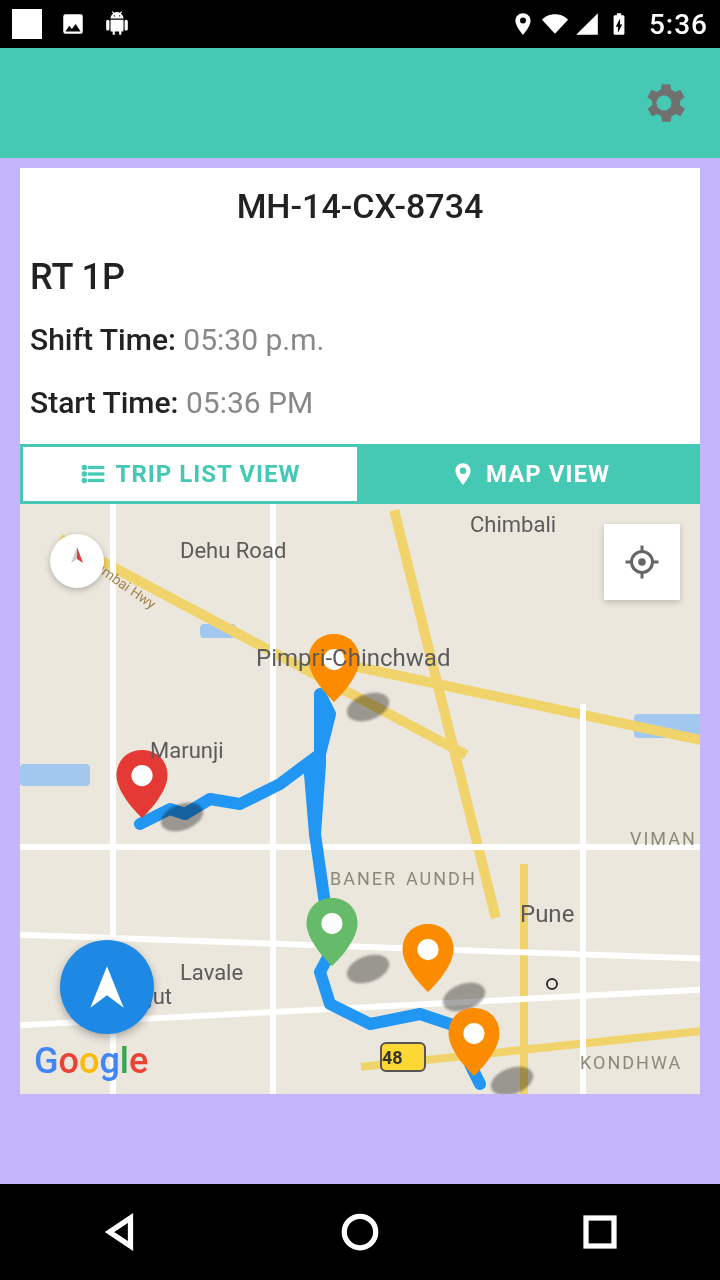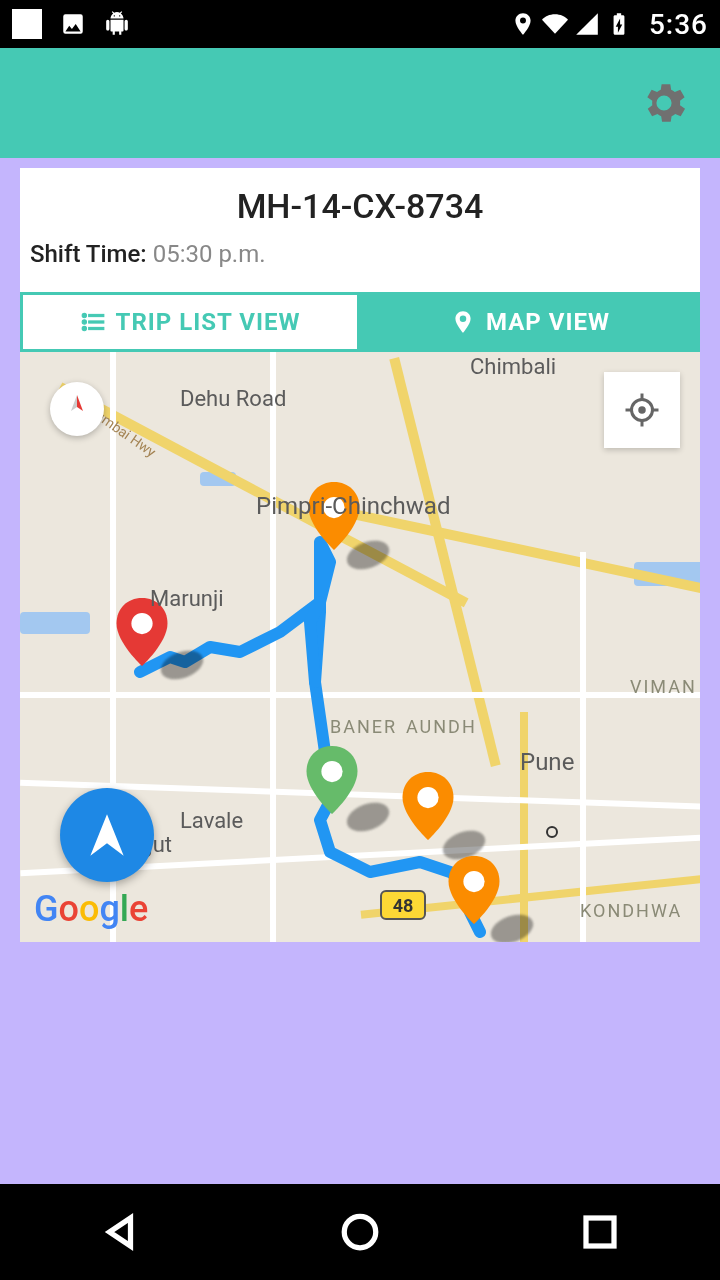--- a/index.html
+++ b/index.html
@@ -22,21 +22,21 @@
     padding: 0 30px;
     box-shadow: 0 2px 4px rgba(0,0,0,0.15);
   }
   .gear { width: 52px; height: 52px; fill:#707070; }
 
   .content { background:#c4b5fd; padding: 10px 20px 0 20px; height: calc(1280px - 48px - 110px - 96px); }
   .card { background:#fff; padding: 18px 0 0 0; }
 
   .plate { text-align:center; font-size: 34px; font-weight: 500; color:#222; }
   .rt { font-size: 36px; font-weight: 500; padding: 30px 10px 10px 10px; color:#222; }
-  .row { font-size: 24px; padding: 14px 10px 14px 10px; }
+  .row { font-size: 30px; padding: 14px 10px 14px 10px; }
   .row .lab { font-weight: 500; color:#222; }
   .row .val { color:#888; }
 
   .tabs { display:flex; margin-top: 10px; }
   .tab { flex:1; height: 60px; display:flex; align-items:center; justify-content:center; gap:10px;
          font-size: 24px; font-weight: 700; letter-spacing:1px; }
   .tab-list { background:#fff; color:#45c9b4; border:3px solid #45c9b4; }
   .tab-map  { background:#45c9b4; color:#fff; border:3px solid #45c9b4; }
   .tab svg { width:26px; height:26px; }
   .tab-list svg { fill:#45c9b4; stroke:#45c9b4; }
@@ -65,21 +65,21 @@
               display:flex; align-items:center; justify-content:center; }
   .navfab { position:absolute; left:40px; bottom:60px; width:94px; height:94px; background:#1e88e5;
             border-radius:50%; box-shadow:0 3px 8px rgba(0,0,0,0.3);
             display:flex; align-items:center; justify-content:center; }
   .google { position:absolute; left:14px; bottom:12px; font-size:36px; font-weight:500; }
   .google span:nth-child(1){color:#4285F4}.google span:nth-child(2){color:#EA4335}
   .google span:nth-child(3){color:#FBBC05}.google span:nth-child(4){color:#4285F4}
   .google span:nth-child(5){color:#34A853}.google span:nth-child(6){color:#EA4335}
 
   .shield48 { position:absolute; width:46px; height:30px; background:#fdd835; border:2px solid #555;
-              border-radius:6px; display:flex; align-items:center; justify-content:center;
+              border-radius:6px; display:flex; align-items:center; justify-content:flex-start;
               font-size:18px; font-weight:700; color:#333; }
   .dot5 { position:absolute; width:12px; height:12px; border:2px solid #333; border-radius:50%; }
 
   .water { position:absolute; background:#a3c8f0; border-radius:4px; }
 
   .nav-bar { height:96px; background:#000; display:flex; align-items:center; justify-content:space-around; }
   .nav-bar svg { width:42px; height:42px; fill:none; stroke:#fff; stroke-width:3; }
 </style>
 </head>
 <body>
@@ -113,22 +113,26 @@
 
 <div class="app-bar">
   <svg class="gear" viewBox="0 0 24 24">
       <path d="M19.4 13a7.5 7.5 0 0 0 0-2l2.1-1.6-2-3.5-2.5 1a7.6 7.6 0 0 0-1.7-1l-.4-2.6h-4l-.4 2.6c-.6.3-1.2.6-1.7 1l-2.5-1-2 3.5L6.6 11a7.5 7.5 0 0 0 0 2l-2.1 1.6 2 3.5 2.5-1c.5.4 1.1.7 1.7 1l.4 2.6h4l.4-2.6c.6-.3 1.2-.6 1.7-1l2.5 1 2-3.5L19.4 13zM12 15.5A3.5 3.5 0 1 1 12 8.5a3.5 3.5 0 0 1 0 7z"></path>
     </svg>
 </div>
 
 <div class="content">
   <div class="card">
     <div class="plate">MH-14-CX-8734</div>
+    <div class="rt">RT 1P</div>
     <div class="row">
       <span class="lab">Shift Time: </span><span class="val">05:30 p.m.</span>
+    </div>
+    <div class="row">
+      <span class="lab">Start Time: </span><span class="val">05:36 PM</span>
     </div>
 
     <div class="tabs">
       <div class="tab tab-list">
         <svg viewBox="0 0 24 24">
             <circle cx="4" cy="6" r="2"></circle>
             <circle cx="4" cy="12" r="2"></circle>
             <circle cx="4" cy="18" r="2"></circle>
             <rect x="8" y="5" width="14" height="2"></rect>
             <rect x="8" y="11" width="14" height="2"></rect>
@@ -200,21 +204,21 @@
           <circle cx="12" cy="12" r="5" fill="#fff"></circle>
         </svg>
     </div>
     <div class="pin" style="left:428px;top:504px">
       <svg viewBox="0 0 24 32">
           <path fill="#fb8c00" d="M12 0C5 0 0 5 0 12c0 9 12 20 12 20s12-11 12-20C24 5 19 0 12 0z"></path>
           <circle cx="12" cy="12" r="5" fill="#fff"></circle>
         </svg>
     </div>
 
-    <div class="map-label" style="left:450px;top:2px">Chimbali</div>
+    <div class="map-label" style="left:450px;top:8px">Chimbali</div>
     <div class="map-label" style="left:160px;top:34px">Dehu Road</div>
     <div class="map-label" style="left:60px;top:70px;transform:rotate(35deg);font-size:14px;color:#a48454">Mumbai Hwy</div>
     <div class="map-label big" style="left:236px;top:140px">Pimpri-Chinchwad</div>
     <div class="map-label" style="left:130px;top:234px">Marunji</div>
     <div class="map-label area" style="left:310px;top:364px">BANER</div>
     <div class="map-label area" style="left:386px;top:364px">AUNDH</div>
     <div class="map-label big" style="left:500px;top:396px">Pune</div>
     <div class="map-label area" style="left:610px;top:324px">VIMAN N</div>
     <div class="map-label" style="left:160px;top:456px">Lavale</div>
     <div class="map-label" style="left:70px;top:480px">Pirangut</div>

